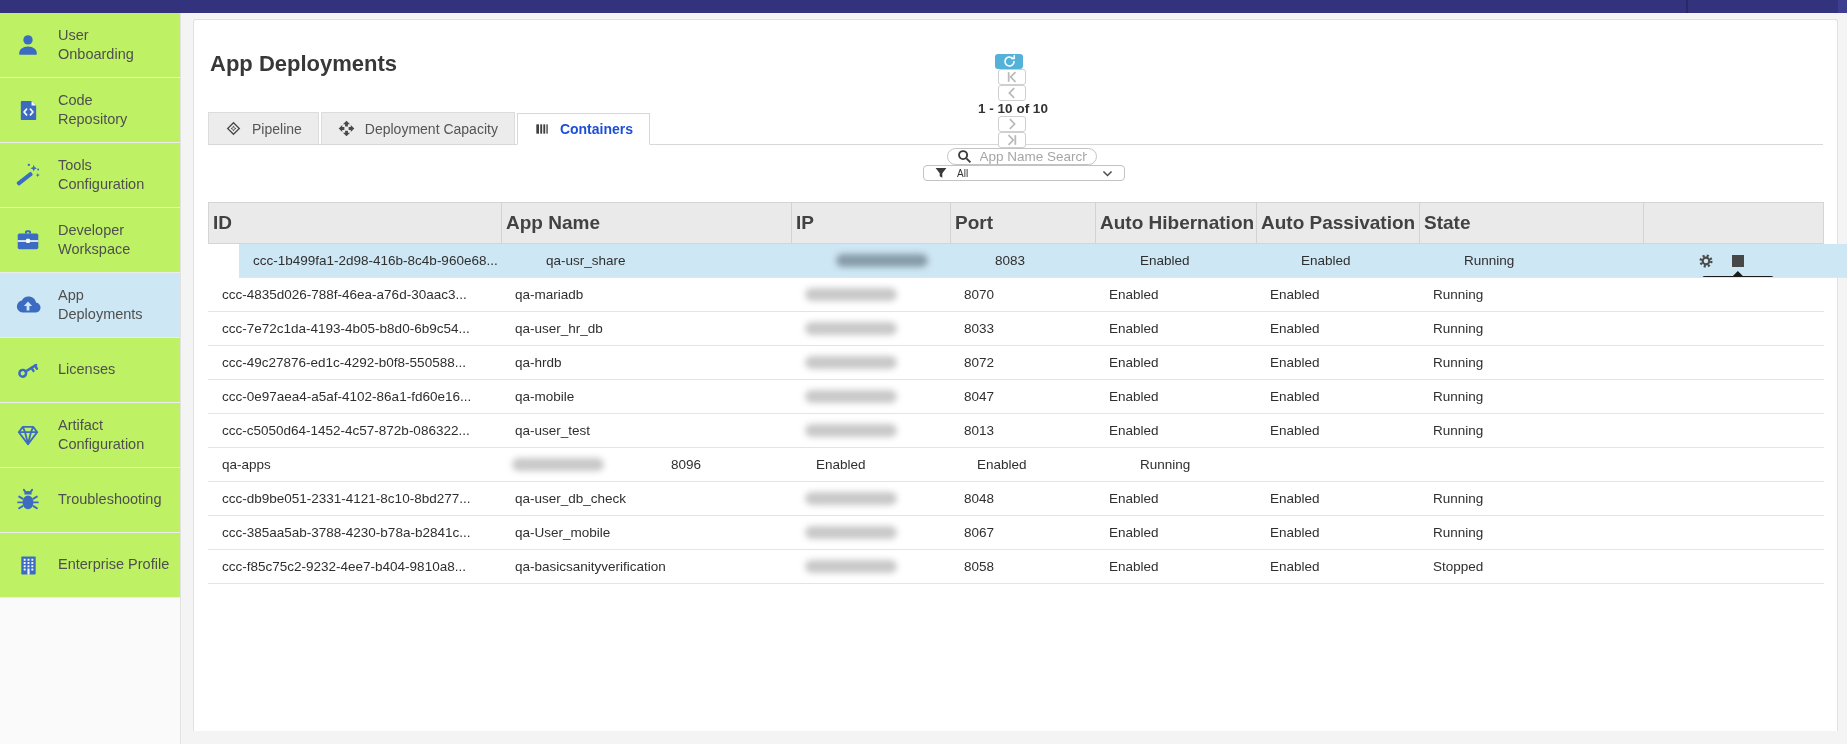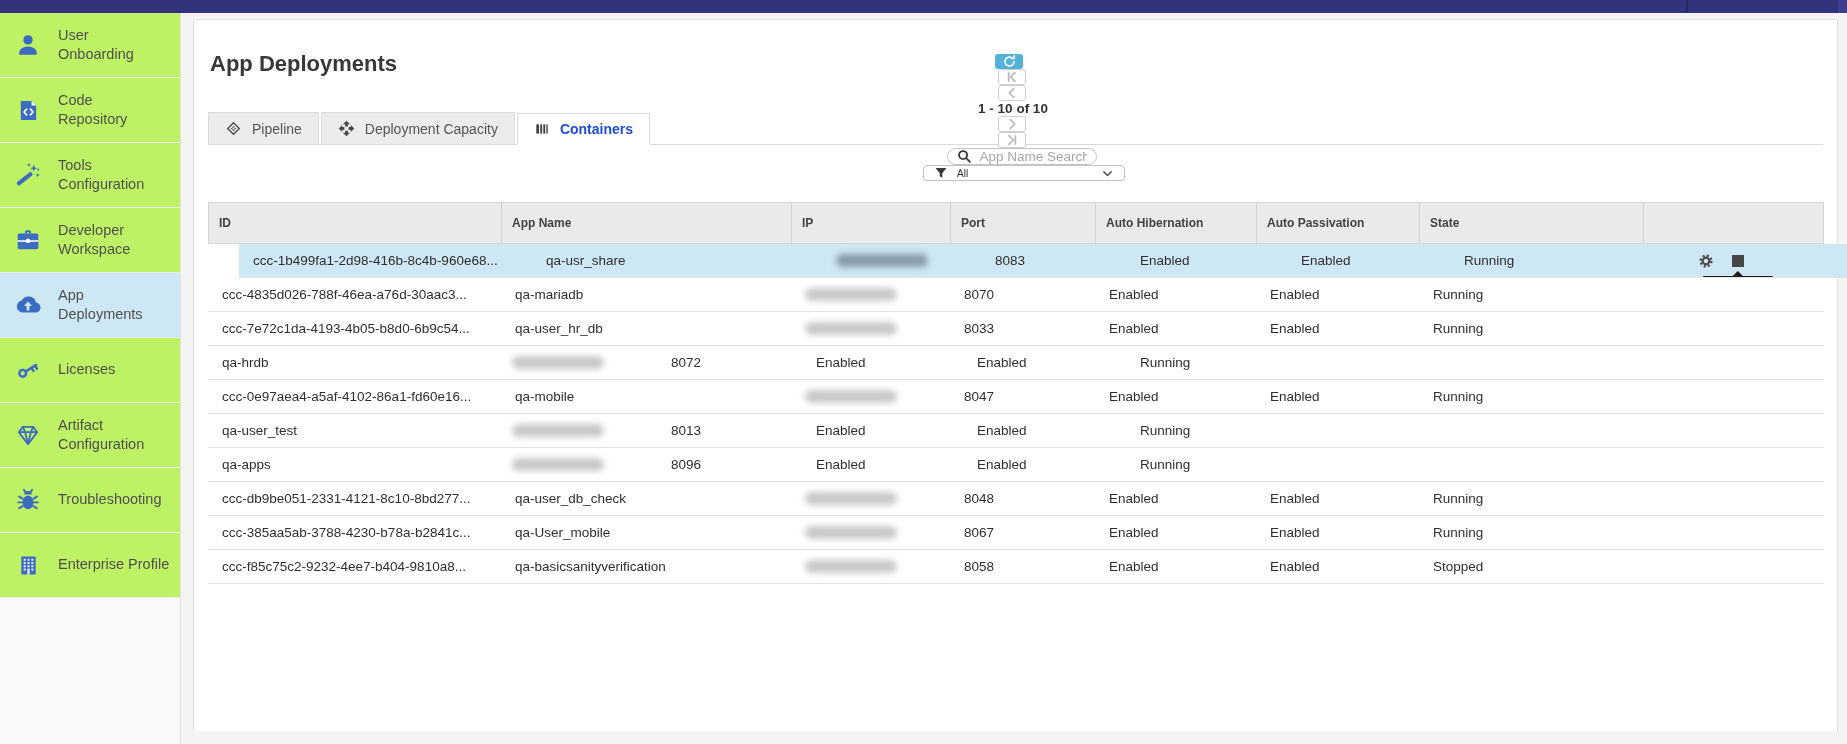--- a/index.html
+++ b/index.html
@@ -51,22 +51,22 @@
   .search-box input::placeholder { color:#a6a6a6; }
   .filter-select { display:flex; align-items:center; gap:9px; width:202px; height:29px;
                    border:1px solid #c3c3c3; border-radius:4px; background:#fff;
                    padding:0 10px; margin-left:17px; font-size:10px; color:#2f2f2f; cursor:pointer; }
   .filter-select .chev { margin-left:auto; display:flex; }
 
   
   .table { margin-top:21px; width:1616px; }
   .thead { display:flex; flex-wrap:nowrap; width:1616px; height:42px;
            background:#eaeaea; border:1px solid #d5d5d5; }
-  .th { font-size:12px; font-weight:bold; color:#424242; line-height:40px;
-        padding-left:10px; border-right:1px solid #d2d2d2; overflow:hidden; white-space:nowrap; }
+  .th { font-size:19px; font-weight:bold; color:#424242; line-height:40px;
+        padding-left:4px; border-right:1px solid #d2d2d2; overflow:hidden; white-space:nowrap; }
   .th:last-child { border-right:none; }
   .trow { display:flex; flex-wrap:nowrap; width:1616px; height:34px;
           border-bottom:1px solid #e4e4e4; background:#fff; cursor:pointer; }
   .trow.selected { background:#cee7f4;margin-left:31px; }
   .cell { font-size:13.5px; color:#2f2f2f; line-height:33px; padding-left:14px;
           overflow:hidden; white-space:nowrap; }
 
   .col-id      { width:293px; flex:none; }
   .col-app     { width:290px; flex:none; }
   .col-ip      { width:159px; flex:none; }
@@ -395,20 +395,21 @@
         <div class="cell col-app">qa-user_hr_db</div>
         <div class="cell col-ip"><span class="ip-blur"></span></div>
         <div class="cell col-port">8033</div>
         <div class="cell col-hib">Enabled</div>
         <div class="cell col-pass">Enabled</div>
         <div class="cell col-state">Running</div>
         <div class="cell col-actions"></div>
       </div>
 
       <div class="trow">
+        <div class="cell col-id">ccc-49c27876-ed1c-4292-b0f8-550588...</div>
         <div class="cell col-app">qa-hrdb</div>
         <div class="cell col-ip"><span class="ip-blur"></span></div>
         <div class="cell col-port">8072</div>
         <div class="cell col-hib">Enabled</div>
         <div class="cell col-pass">Enabled</div>
         <div class="cell col-state">Running</div>
         <div class="cell col-actions"></div>
       </div>
 
       <div class="trow">
@@ -416,20 +417,21 @@
         <div class="cell col-app">qa-mobile</div>
         <div class="cell col-ip"><span class="ip-blur"></span></div>
         <div class="cell col-port">8047</div>
         <div class="cell col-hib">Enabled</div>
         <div class="cell col-pass">Enabled</div>
         <div class="cell col-state">Running</div>
         <div class="cell col-actions"></div>
       </div>
 
       <div class="trow">
+        <div class="cell col-id">ccc-c5050d64-1452-4c57-872b-086322...</div>
         <div class="cell col-app">qa-user_test</div>
         <div class="cell col-ip"><span class="ip-blur"></span></div>
         <div class="cell col-port">8013</div>
         <div class="cell col-hib">Enabled</div>
         <div class="cell col-pass">Enabled</div>
         <div class="cell col-state">Running</div>
         <div class="cell col-actions"></div>
       </div>
 
       <div class="trow">

